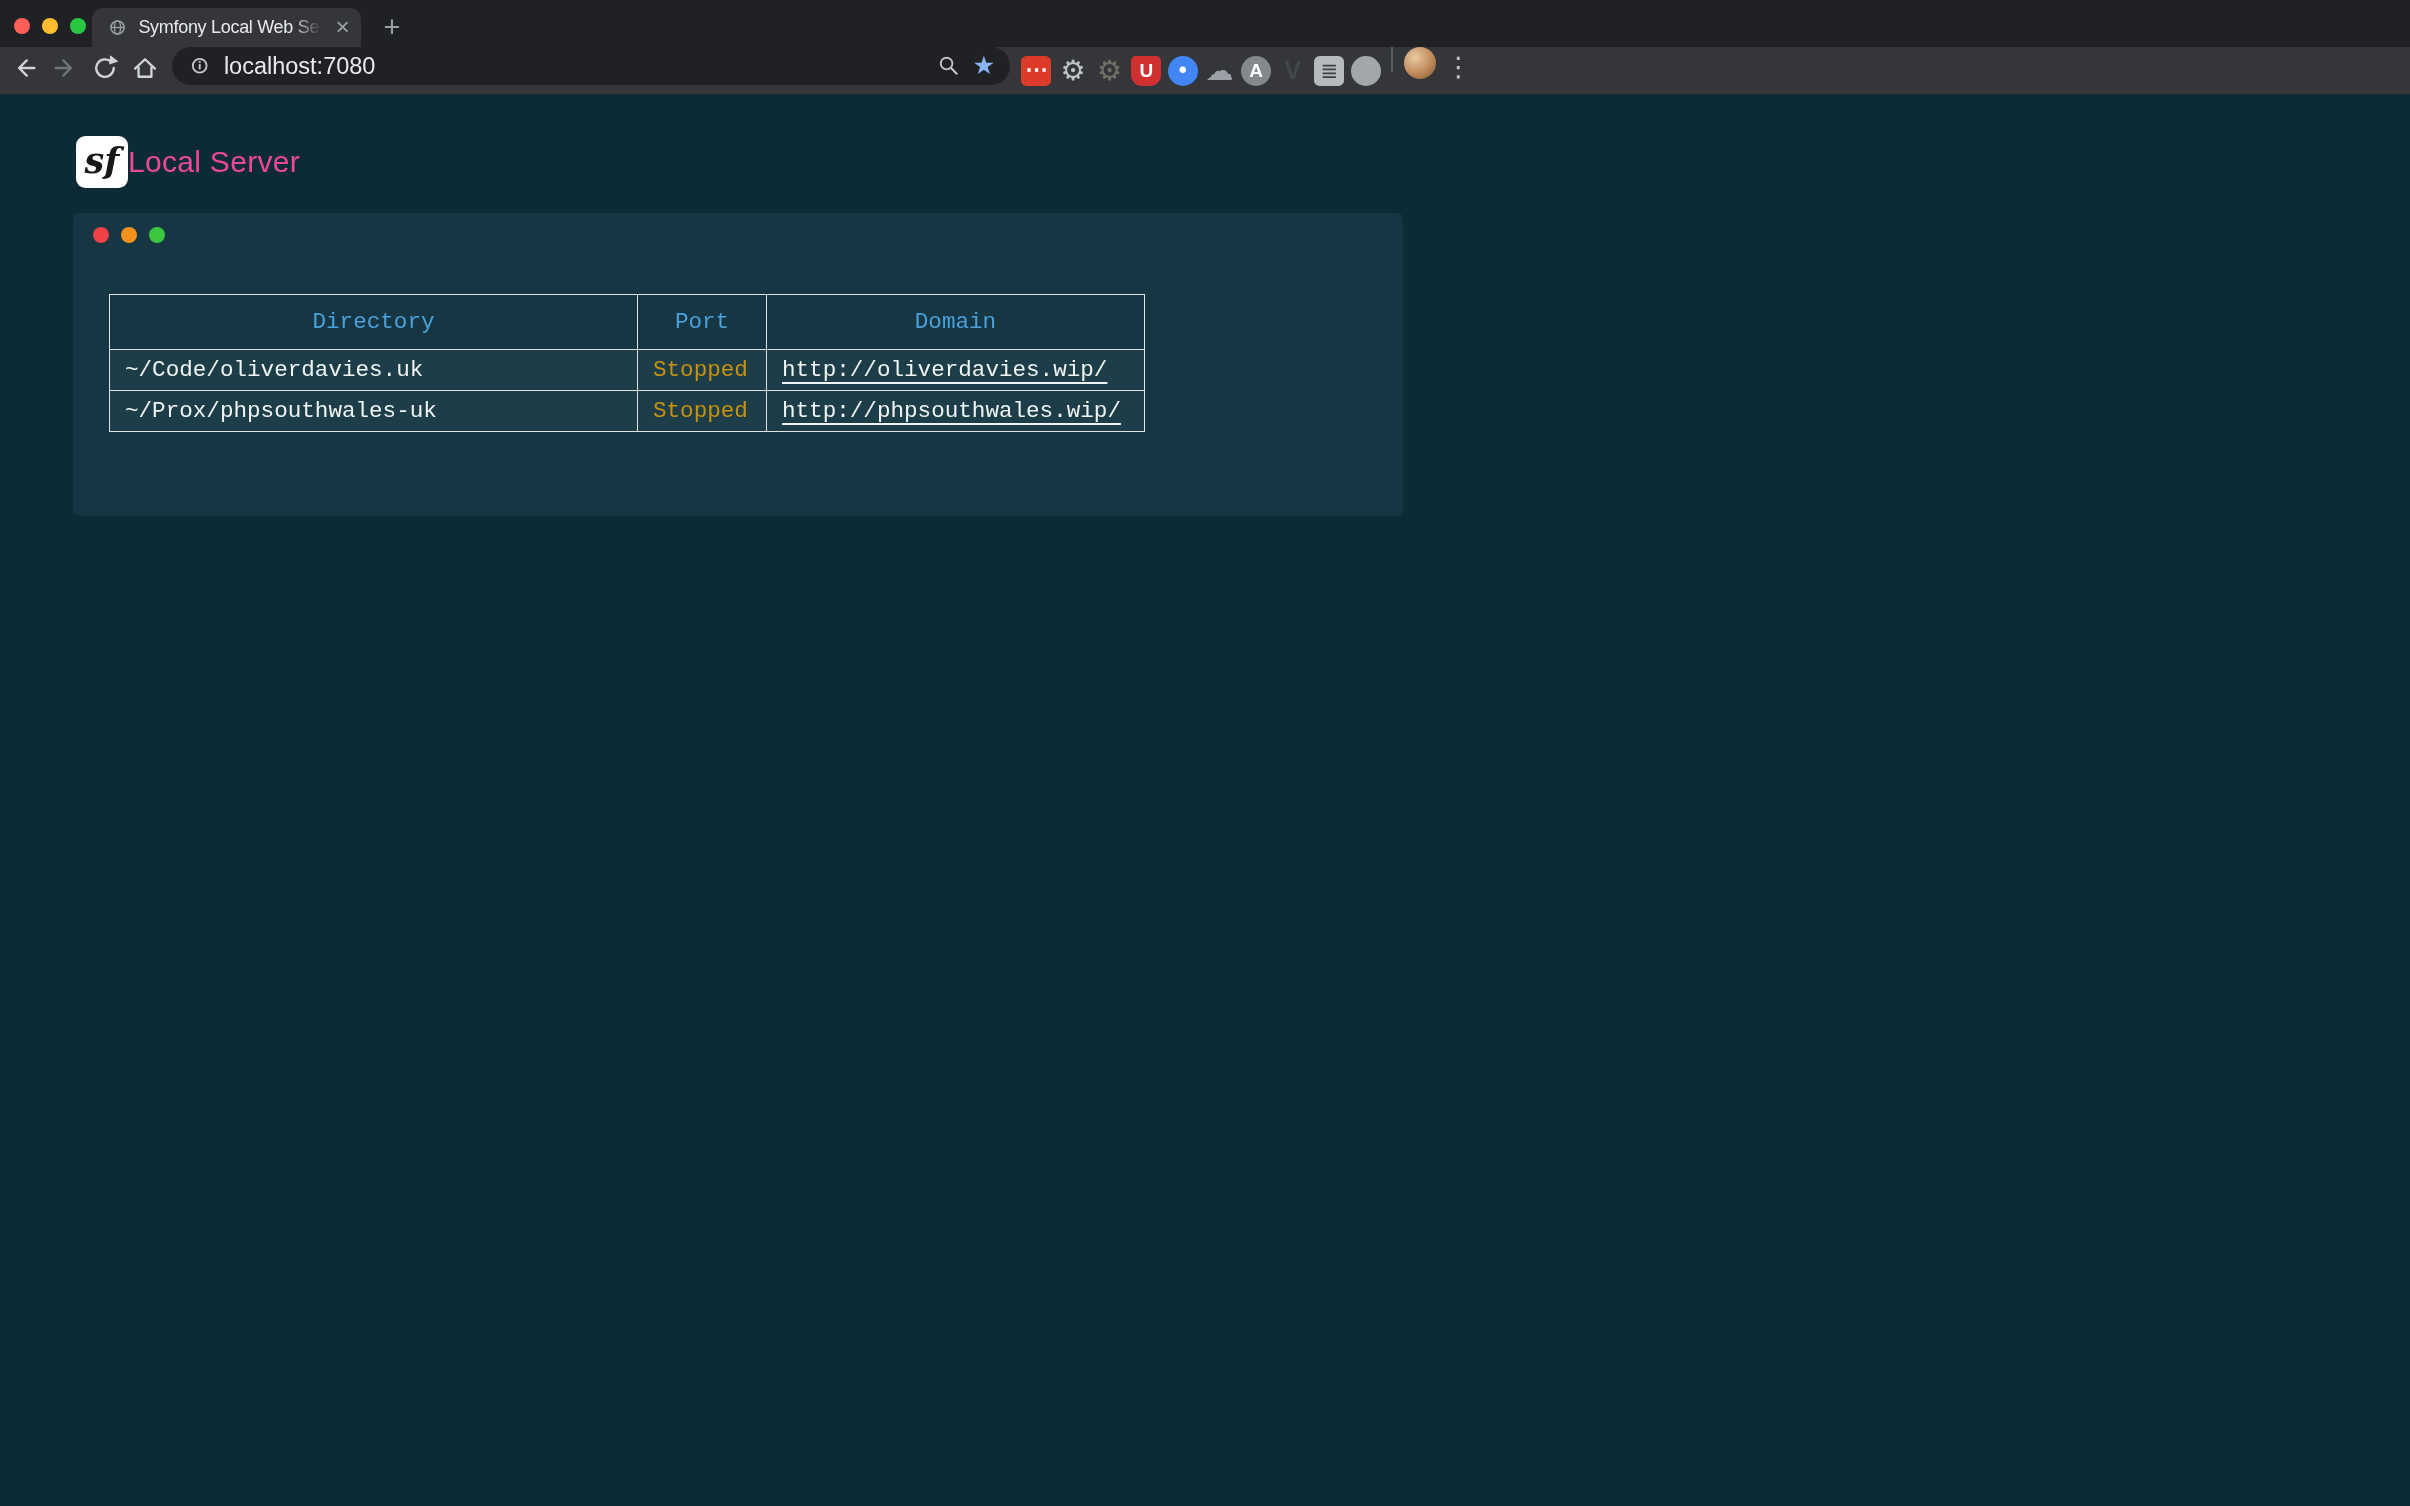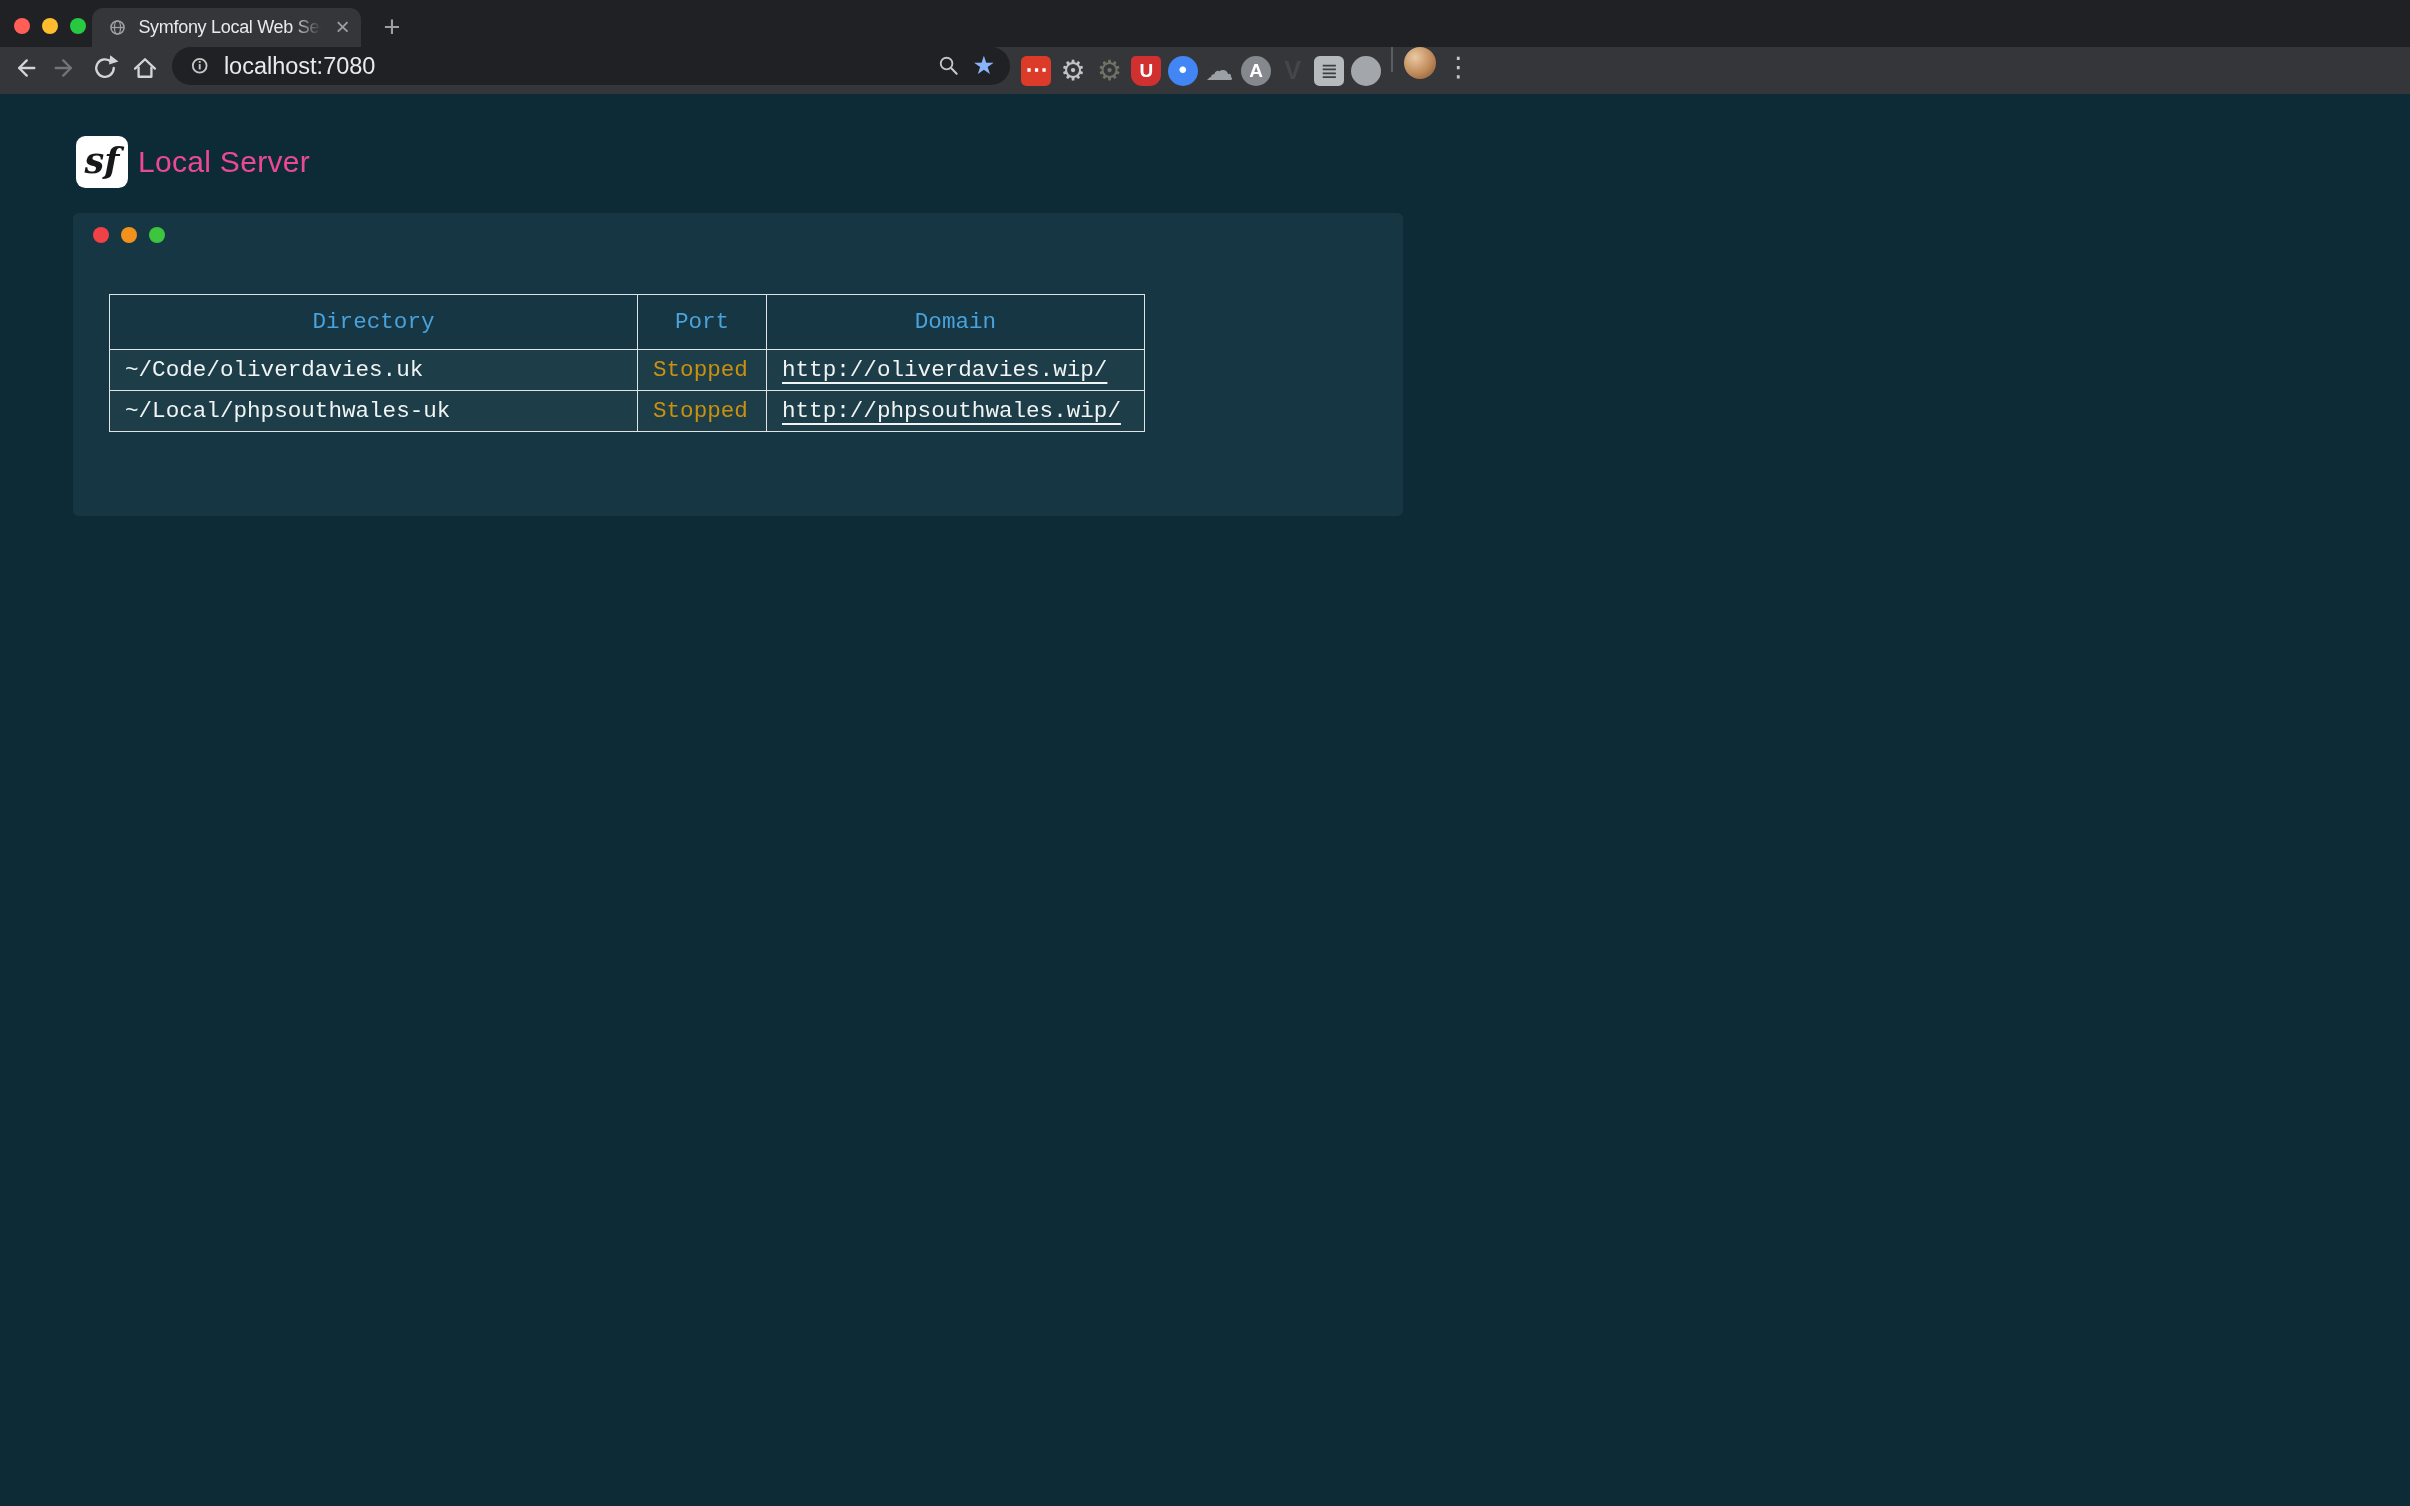--- a/index.html
+++ b/index.html
@@ -86,21 +86,21 @@
   .menu-btn {
     width: 38px; height: 41px; margin-left: 3.8px;
     display: flex; align-items: center; justify-content: center;
     color: #c4c7c5; font-size: 27px; line-height: 1;
   }
 
   
   .page { height: 1412px; background: #0d2b36; }
 
   .brand {
-    display: flex; align-items: center; gap: 10px;
+    display: flex; align-items: center; gap: 0;
     padding: 42px 0 0 76px;
   }
   .sf-logo {
     width: 52px; height: 52px;
     background: #ffffff; border-radius: 9.4px;
     color: #17181a;
     font-family: "DejaVu Serif", serif;
     font-style: italic; font-weight: bold; font-size: 35px;
     display: flex; align-items: center; justify-content: center;
     padding-bottom: 3.8px;
@@ -269,21 +269,21 @@
           <tr>
             <td>~/Code/oliverdavies.uk</td>
             <td>
               <span class="status-stopped">Stopped</span>
             </td>
             <td>
               <a class="domain-link">http://oliverdavies.wip/</a>
             </td>
           </tr>
           <tr>
-            <td>~/Local/phpsouthwales-uk</td>
+            <td>~/Prox/phpsouthwales-uk</td>
             <td>
               <span class="status-stopped">Stopped</span>
             </td>
             <td>
               <a class="domain-link">http://phpsouthwales.wip/</a>
             </td>
           </tr>
         </tbody>
       </table>
     </div>

